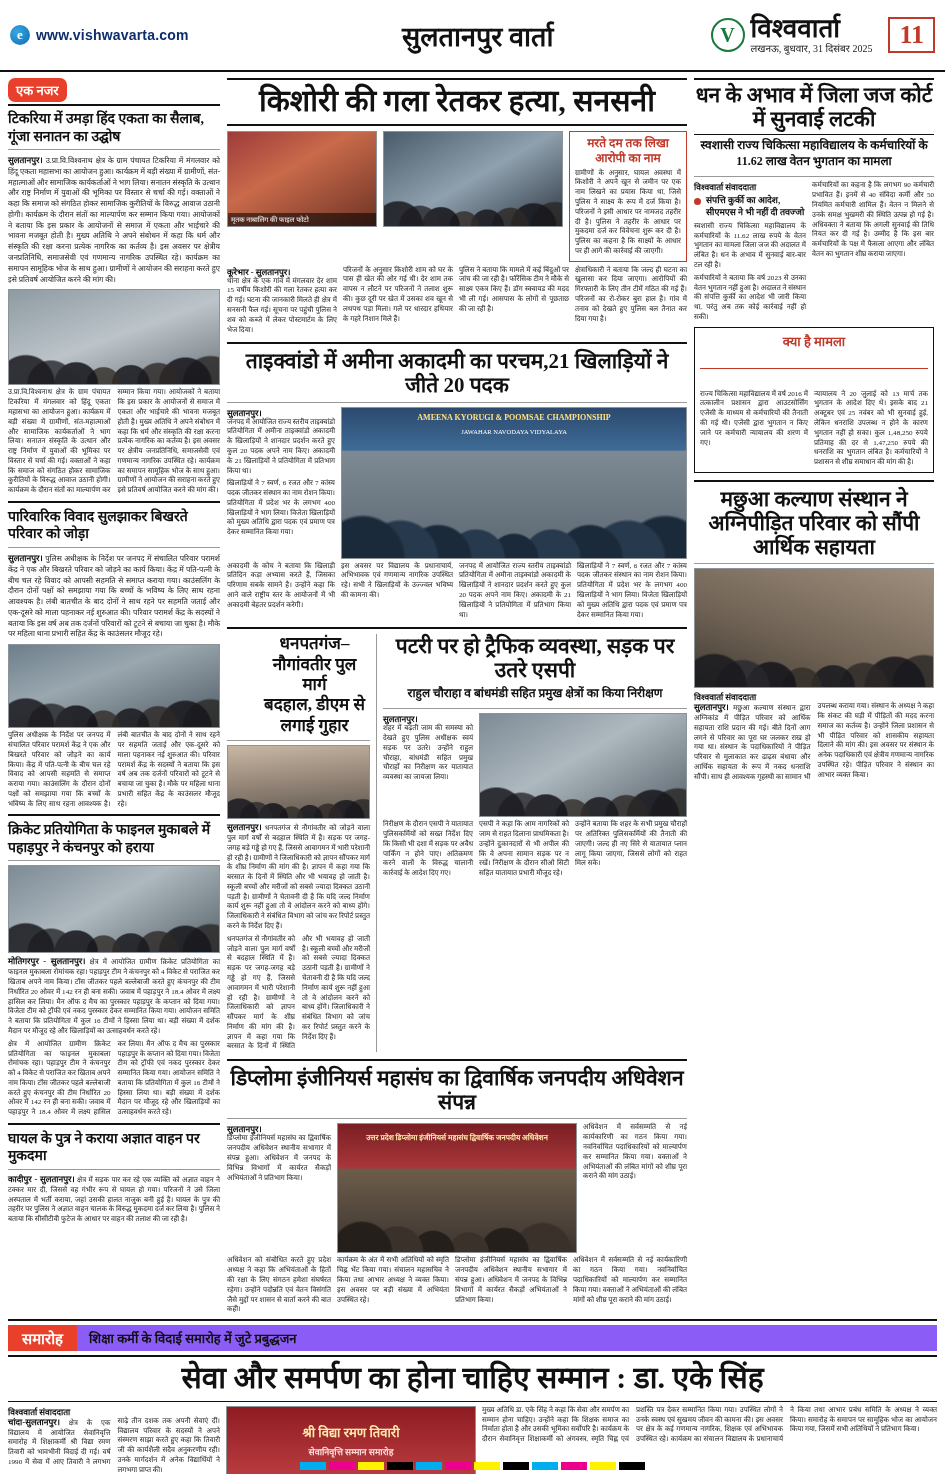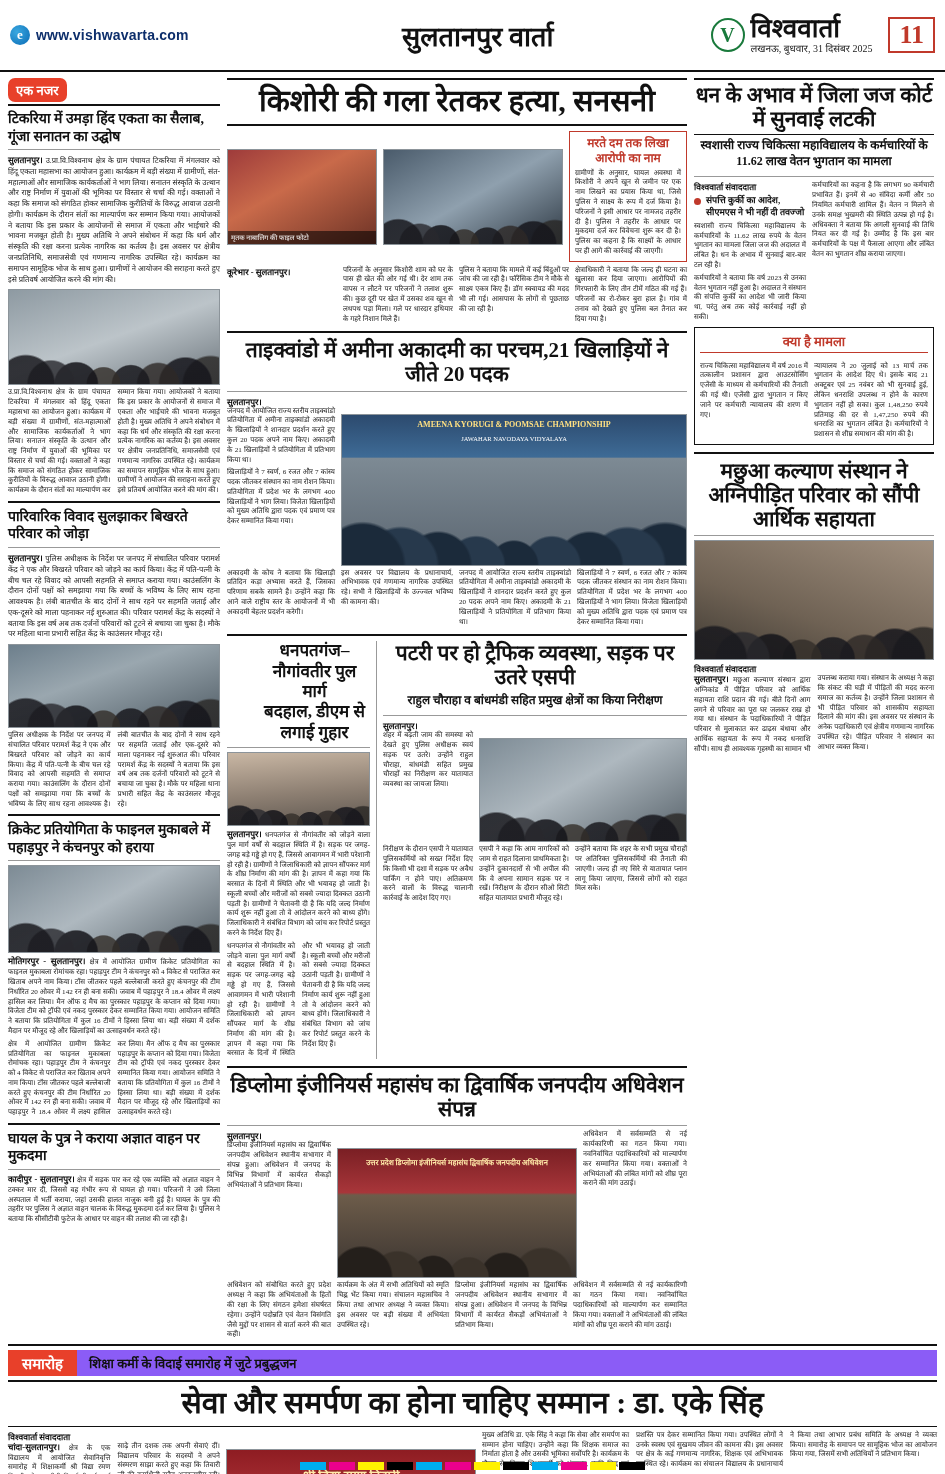--- a/index.html
+++ b/index.html
@@ -121,21 +121,20 @@
     hyphens:auto;
   }
   .body-text.small { font-size:7.1px; line-height:1.38; }
   .cols2 { column-count:2; column-gap:7px; }
   .cols3 { column-count:3; column-gap:7px; }
 
   .photo {
     background:#b9c2c8;
     position:relative; overflow:hidden;
     border:1px solid #8c949a;
-    margin-top:18px;
   }
   .photo .cap {
     position:absolute; left:0; bottom:0; right:0;
     background:rgba(0,0,0,.55); color:#fff;
     font-size:7px; padding:2px 3px;
     font-family:"Liberation Serif", serif;
   }
   
   .ph-a { background:linear-gradient(160deg,#6d7f8c 0%,#9aa7af 40%,#4e5a63 100%); }
   .ph-b { background:linear-gradient(175deg,#c9b7a4 0%,#8d7f72 55%,#5d564f 100%); }
@@ -292,20 +291,21 @@
           <div class="photo ph-g ph-people" style="flex:1;height:96px"></div>
           <div class="redbox" style="width:118px">
             <div class="rb-title">मरते दम तक लिखा आरोपी का नाम</div>
             <div class="body-text small">ग्रामीणों के अनुसार, घायल अवस्था में किशोरी ने अपने खून से जमीन पर एक नाम लिखने का प्रयास किया था, जिसे पुलिस ने साक्ष्य के रूप में दर्ज किया है। परिजनों ने इसी आधार पर नामजद तहरीर दी है। पुलिस ने तहरीर के आधार पर मुकदमा दर्ज कर विवेचना शुरू कर दी है। पुलिस का कहना है कि साक्ष्यों के आधार पर ही आगे की कार्रवाई की जाएगी।</div>
           </div>
         </div>
 
         <div class="flex g6 mt4">
           <div style="width:110px">
             <div class="byline">कूरेभार - सुलतानपुर।</div>
+            <div class="body-text small">थाना क्षेत्र के एक गांव में मंगलवार देर शाम 15 वर्षीय किशोरी की गला रेतकर हत्या कर दी गई। घटना की जानकारी मिलते ही क्षेत्र में सनसनी फैल गई। सूचना पर पहुंची पुलिस ने शव को कब्जे में लेकर पोस्टमार्टम के लिए भेज दिया।</div>
           </div>
           <div style="width:110px" class="body-text small">परिजनों के अनुसार किशोरी शाम को घर के पास ही खेत की ओर गई थी। देर शाम तक वापस न लौटने पर परिजनों ने तलाश शुरू की। कुछ दूरी पर खेत में उसका शव खून से लथपथ पड़ा मिला। गले पर धारदार हथियार के गहरे निशान मिले हैं।</div>
           <div style="width:110px" class="body-text small">पुलिस ने बताया कि मामले में कई बिंदुओं पर जांच की जा रही है। फॉरेंसिक टीम ने मौके से साक्ष्य एकत्र किए हैं। डॉग स्क्वायड की मदद भी ली गई। आसपास के लोगों से पूछताछ की जा रही है।</div>
           <div style="flex:1" class="body-text small">क्षेत्राधिकारी ने बताया कि जल्द ही घटना का खुलासा कर दिया जाएगा। आरोपियों की गिरफ्तारी के लिए तीन टीमें गठित की गई हैं। परिजनों का रो-रोकर बुरा हाल है। गांव में तनाव को देखते हुए पुलिस बल तैनात कर दिया गया है।</div>
         </div>
       </div>
 
       <div class="sec-sep"></div>
 
       <div>
@@ -428,21 +428,21 @@
             <div class="body-text small mt3">स्वशासी राज्य चिकित्सा महाविद्यालय के कर्मचारियों के 11.62 लाख रुपये के वेतन भुगतान का मामला जिला जज की अदालत में लंबित है। धन के अभाव में सुनवाई बार-बार टल रही है।</div>
             <div class="body-text small mt3">कर्मचारियों ने बताया कि वर्ष 2023 से उनका वेतन भुगतान नहीं हुआ है। अदालत ने संस्थान की संपत्ति कुर्की का आदेश भी जारी किया था, परंतु अब तक कोई कार्रवाई नहीं हो सकी।</div>
           </div>
           <div style="flex:1" class="body-text small">
             <span>कर्मचारियों का कहना है कि लगभग 90 कर्मचारी प्रभावित हैं। इनमें से 40 संविदा कर्मी और 50 नियमित कर्मचारी शामिल हैं। वेतन न मिलने से उनके समक्ष भुखमरी की स्थिति उत्पन्न हो गई है।</span>
             <span>अधिवक्ता ने बताया कि अगली सुनवाई की तिथि नियत कर दी गई है। उम्मीद है कि इस बार कर्मचारियों के पक्ष में फैसला आएगा और लंबित वेतन का भुगतान शीघ्र कराया जाएगा।</span>
           </div>
         </div>
 
         <div class="mt4 boxrule" style="padding:4px 5px">
-          <div style="text-align:center;color:#c0392b;font-weight:bold;font-size:13px;font-family:'Liberation Serif',serif;border-bottom:1px solid #c0392b;padding-bottom:2px;margin-bottom:9px">क्या है मामला</div>
+          <div style="text-align:center;color:#c0392b;font-weight:bold;font-size:13px;font-family:'Liberation Serif',serif;border-bottom:1px solid #c0392b;padding-bottom:18px;margin-bottom:21px">क्या है मामला</div>
           <div class="flex g6">
             <div style="width:108px" class="body-text small">राज्य चिकित्सा महाविद्यालय में वर्ष 2016 में तत्कालीन प्रशासन द्वारा आउटसोर्सिंग एजेंसी के माध्यम से कर्मचारियों की तैनाती की गई थी। एजेंसी द्वारा भुगतान न किए जाने पर कर्मचारी न्यायालय की शरण में गए।</div>
             <div style="flex:1" class="body-text small">
               <span>न्यायालय ने 20 जुलाई को 13 मार्च तक भुगतान के आदेश दिए थे। इसके बाद 21 अक्टूबर एवं 25 नवंबर को भी सुनवाई हुई, लेकिन धनराशि उपलब्ध न होने के कारण भुगतान नहीं हो सका।</span>
               <span>कुल 1,48,250 रुपये प्रतिमाह की दर से 1,47,250 रुपये की धनराशि का भुगतान लंबित है। कर्मचारियों ने प्रशासन से शीघ्र समाधान की मांग की है।</span>
             </div>
           </div>
         </div>
       </div>
 

